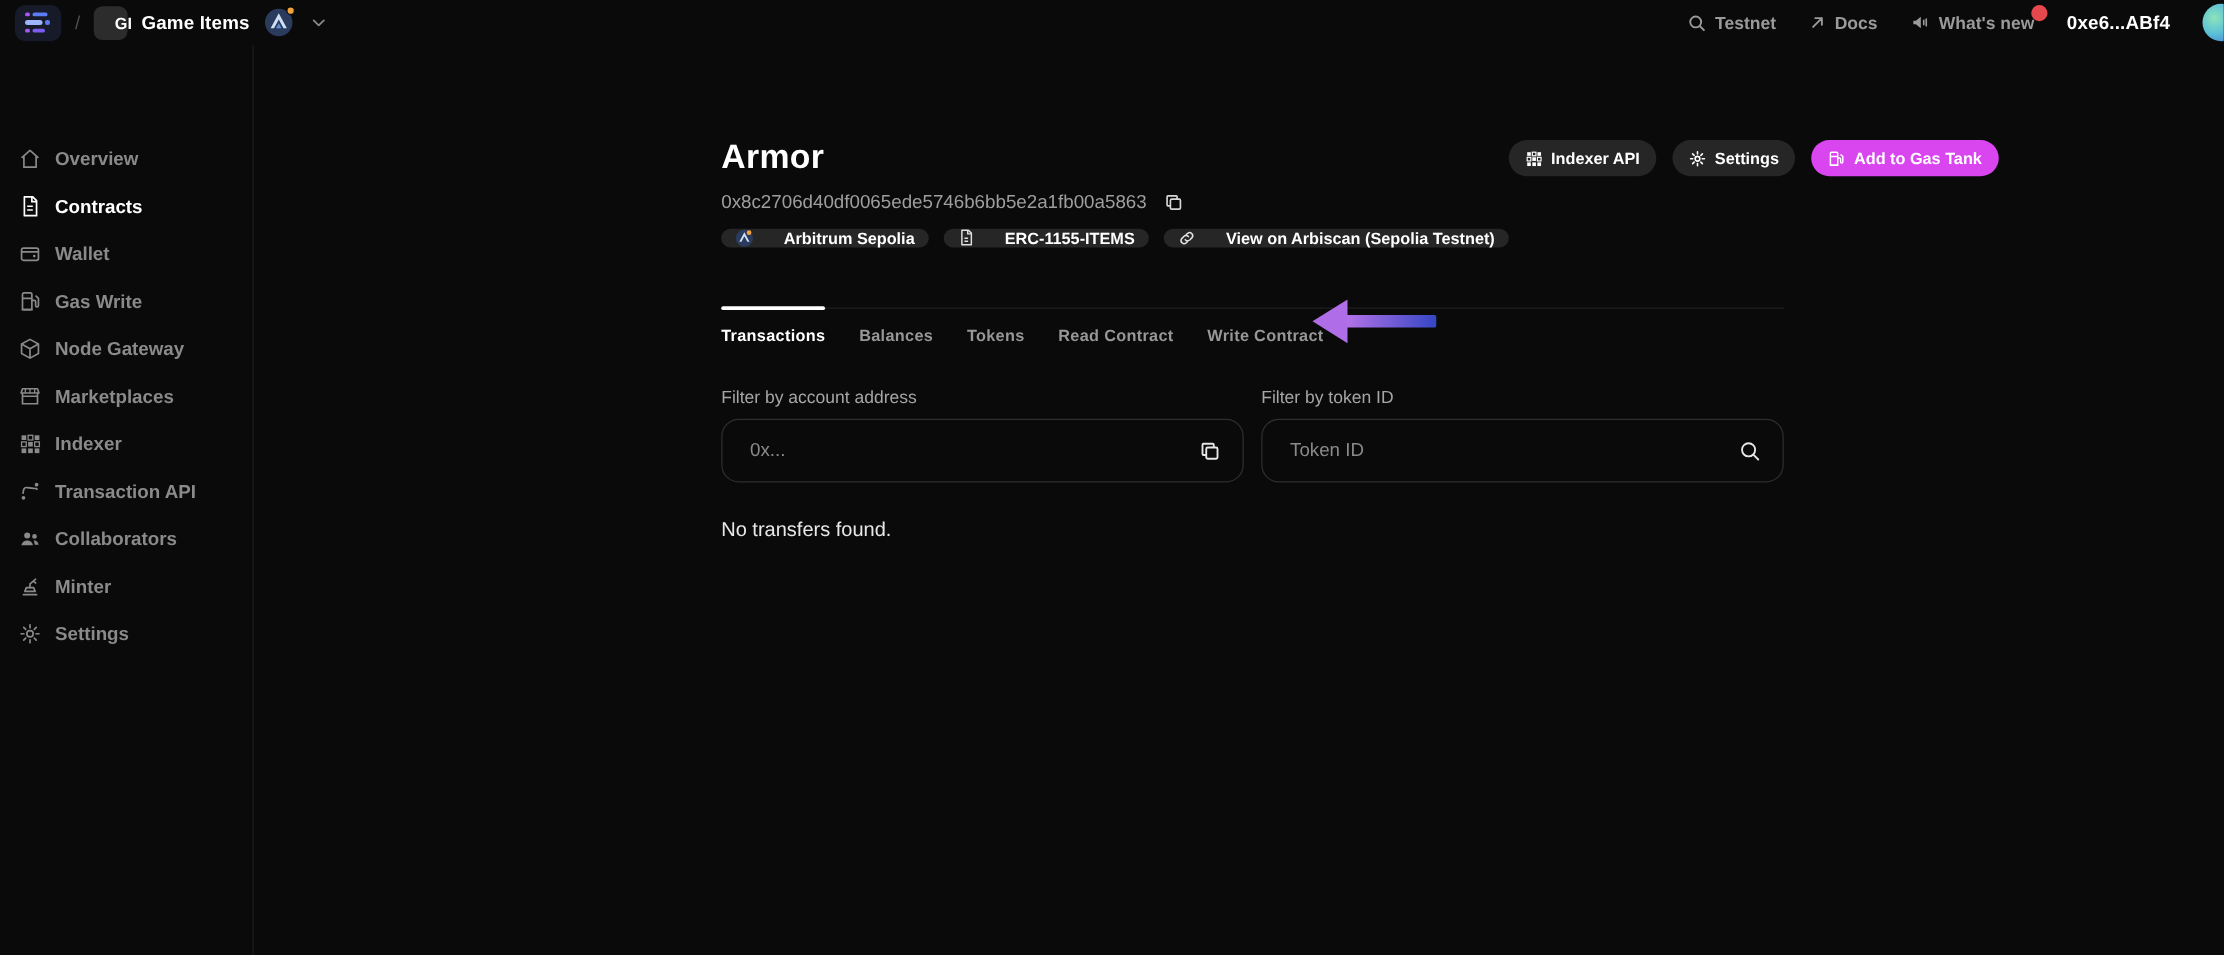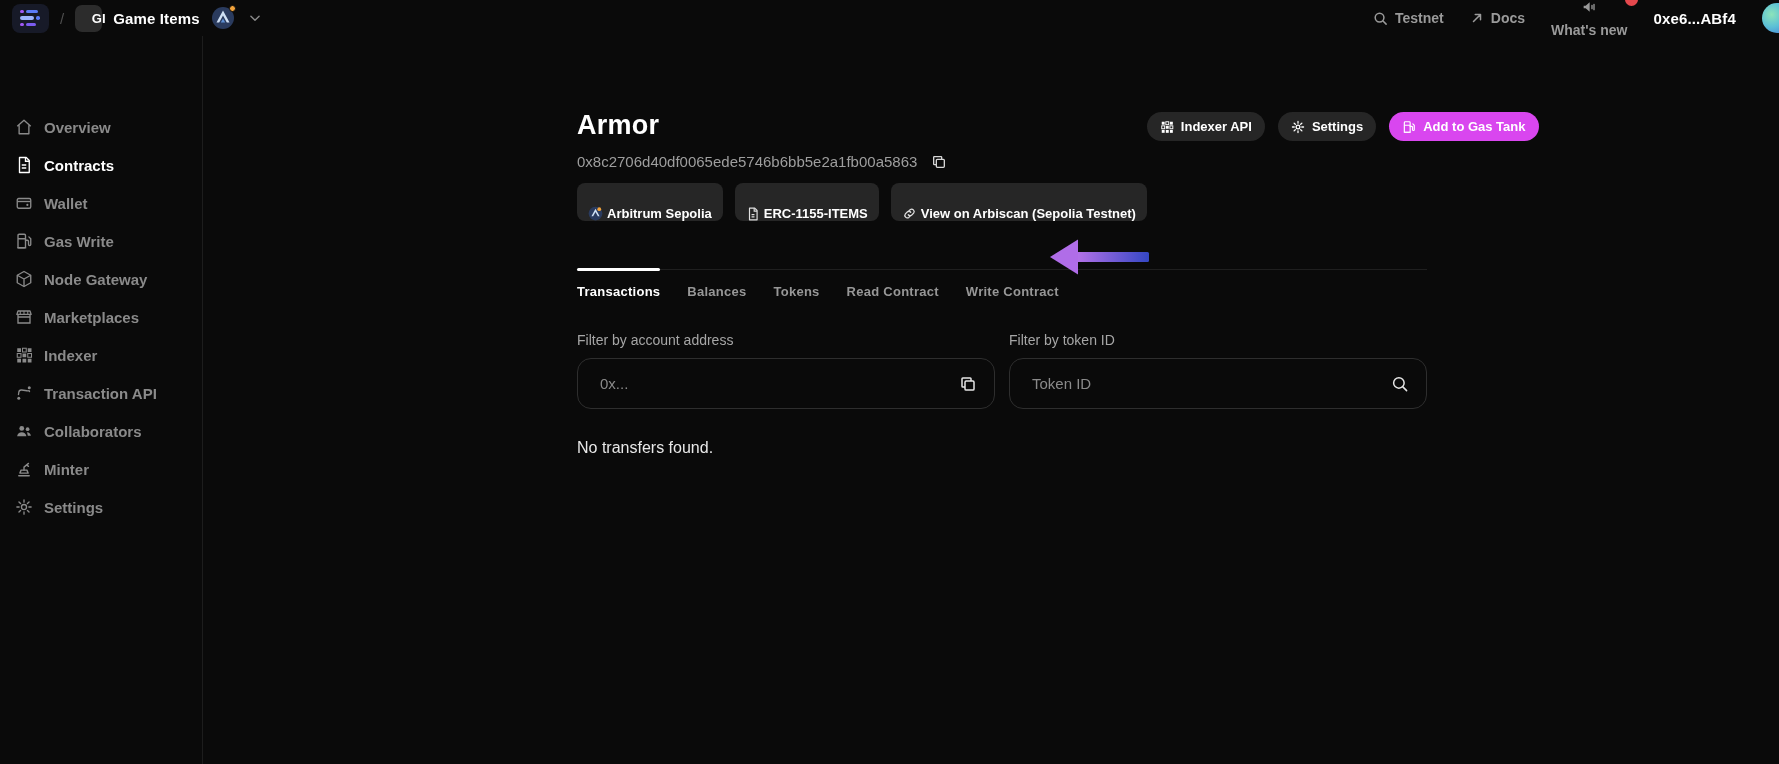--- a/index.html
+++ b/index.html
@@ -22,21 +22,21 @@
   .crumb-sep { color:#4f4f4f; font-size:15px; }
   .org-avatar { width:27px; height:27px; border-radius:7px; background:#2c2c2c; display:flex; align-items:center;
     justify-content:center; font-size:13px; font-weight:700; color:#fff; cursor:pointer;padding-left:20px; }
   .project-name { font-size:15px; font-weight:700; letter-spacing:.01em; }
   .network-badge { position:relative; width:24px; height:24px; cursor:pointer; }
   .network-dot { position:absolute; top:-1px; right:-1px; width:7px; height:7px; border-radius:50%; border:1.5px solid #0a0a0a; }
   .chev { margin-left:2px; cursor:pointer; }
 
   .nav-right { display:flex; align-items:center; gap:26px; }
   .nav-link { display:flex; align-items:center; gap:7px; color:#9a9a9a; font-size:14px; font-weight:600; cursor:pointer; }
-  .whats-new { position:relative;flex-direction:column; }
+  .whats-new { position:relative; }
   .red-dot { position:absolute; top:-6px; right:-11px; width:13px; height:13px; border-radius:50%; }
   .wallet-addr { color:#fff; font-size:15px; font-weight:700; letter-spacing:.01em; cursor:pointer; }
   .nav-avatar { width:30px; height:30px; border-radius:50%; margin-right:-13px; cursor:pointer;
     background:radial-gradient(circle at 32% 38%, #8ce4ba 0%, #5cc0d6 45%, #3f6fd8 100%); }
 
   
   .layout { display:flex; height:728px; }
   .sidebar { width:203px; border-right:1px solid #1d1d1d; padding-top:72px; flex-shrink:0; }
   .side-item { height:38px; display:flex; align-items:center; gap:11px; padding-left:15px;
     color:#8a8a8a; font-size:15px; font-weight:600; cursor:pointer; }
@@ -45,21 +45,21 @@
 
   .main { flex:1; position:relative; }
   .content { width:850px; margin-left:374px; padding-top:74px; }
 
   
   .page-header { display:flex; justify-content:space-between; align-items:flex-start; }
   .page-title { margin:0; font-size:27px; font-weight:700; letter-spacing:.01em; }
   .addr-row { display:flex; align-items:center; gap:14px; margin-top:12px; color:#9e9e9e; font-size:15px; }
   .copy-btn { background:none; border:none; padding:0; cursor:pointer; color:#d6d6d6; }
   .badge-row { display:flex; gap:12px; margin-top:13px; }
-  .badge { height:38px; display:flex; align-items:flex-end; gap:4px; background:#262626; border-radius:8px;
+  .badge { height:15px; display:flex; align-items:flex-start; gap:24px; background:#262626; border-radius:8px;
     padding:0 11px; font-size:13px; font-weight:700; color:#fff; white-space:nowrap; }
   .actions { display:flex; gap:13px; margin-top:2px; }
   .btn { height:29px; border-radius:15px; border:none; display:flex; align-items:center; gap:7px;
     padding:0 13px; background:#262626; color:#fff; font-size:13px; font-weight:700; cursor:pointer;
     font-family:"Liberation Sans", sans-serif; white-space:nowrap;justify-content:center; }
   .btn.accent { background:#d946ef; }
 
   
   .tabs { margin-top:48px; border-top:1px solid #1f1f1f; display:flex; gap:27px; padding-top:14px; }
   .tab { position:relative; color:#979797; font-size:13px; font-weight:700; letter-spacing:.02em; cursor:pointer; }

